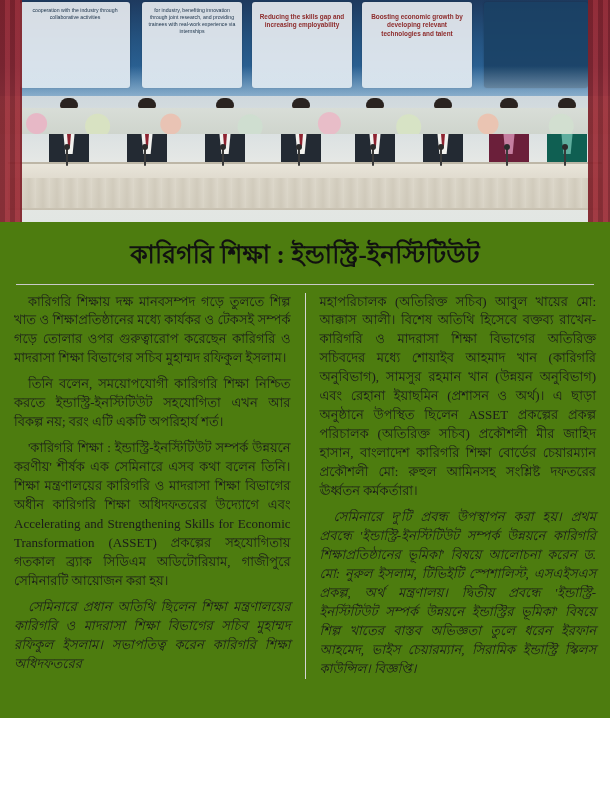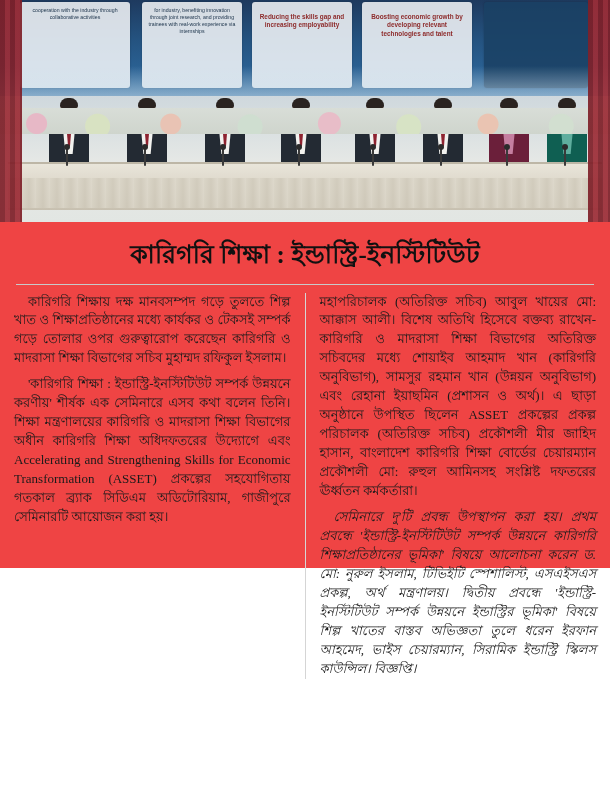--- a/index.html
+++ b/index.html
@@ -10,22 +10,22 @@
   body {
     width: 610px;
     height: 786px;
     font-family: "Liberation Sans", sans-serif;
     color: #1a1a1a;
     overflow: hidden;
   }
   .page {
     position: relative;
     width: 610px;
-    height: 568px;
-    background: #ef4444;
+    height: 718px;
+    background: #4d7c0f;
     box-sizing: border-box;
   }
 
   
   .photo {
     position: relative;
     width: 610px;
     height: 222px;
     overflow: hidden;
     background: #cdd3d8;
@@ -328,21 +328,23 @@
 
   <div class="headline">
     <span class="l">কারিগরি শিক্ষা : ইন্ডাস্ট্রি-ইনস্টিটিউট</span>
   </div>
 
   <div class="rule"></div>
 
   <div class="cols">
     <div class="col">
       <p class="indent">কারিগরি শিক্ষায় দক্ষ মানবসম্পদ গড়ে তুলতে শিল্প খাত ও শিক্ষাপ্রতিষ্ঠানের মধ্যে কার্যকর ও টেকসই সম্পর্ক গড়ে তোলার ওপর গুরুত্বারোপ করেছেন কারিগরি ও মাদরাসা শিক্ষা বিভাগের সচিব মুহাম্মদ রফিকুল ইসলাম।</p>
+      <p class="indent">তিনি বলেন, সময়োপযোগী কারিগরি শিক্ষা নিশ্চিত করতে ইন্ডাস্ট্রি-ইনস্টিটিউট সহযোগিতা এখন আর বিকল্প নয়; বরং এটি একটি অপরিহার্য শর্ত।</p>
       <p class="indent">'কারিগরি শিক্ষা : ইন্ডাস্ট্রি-ইনস্টিটিউট সম্পর্ক উন্নয়নে করণীয়' শীর্ষক এক সেমিনারে এসব কথা বলেন তিনি। শিক্ষা মন্ত্রণালয়ের কারিগরি ও মাদরাসা শিক্ষা বিভাগের অধীন কারিগরি শিক্ষা অধিদফতরের উদ্যোগে এবং Accelerating and Strengthening Skills for Economic Transformation (ASSET) প্রকল্পের সহযোগিতায় গতকাল ব্র্যাক সিডিএম অডিটোরিয়াম, গাজীপুরে সেমিনারটি আয়োজন করা হয়।</p>
+      <p class="indent last">সেমিনারে প্রধান অতিথি ছিলেন শিক্ষা মন্ত্রণালয়ের কারিগরি ও মাদরাসা শিক্ষা বিভাগের সচিব মুহাম্মদ রফিকুল ইসলাম। সভাপতিত্ব করেন কারিগরি শিক্ষা অধিদফতরের</p>
     </div>
     <div class="vdiv"></div>
     <div class="col">
       <p>মহাপরিচালক (অতিরিক্ত সচিব) আবুল খায়ের মো: আক্কাস আলী। বিশেষ অতিথি হিসেবে বক্তব্য রাখেন- কারিগরি ও মাদরাসা শিক্ষা বিভাগের অতিরিক্ত সচিবদের মধ্যে শোয়াইব আহমাদ খান (কারিগরি অনুবিভাগ), সামসুর রহমান খান (উন্নয়ন অনুবিভাগ) এবং রেহানা ইয়াছমিন (প্রশাসন ও অর্থ)। এ ছাড়া অনুষ্ঠানে উপস্থিত ছিলেন ASSET প্রকল্পের প্রকল্প পরিচালক (অতিরিক্ত সচিব) প্রকৌশলী মীর জাহিদ হাসান, বাংলাদেশ কারিগরি শিক্ষা বোর্ডের চেয়ারম্যান প্রকৌশলী মো: রুহুল আমিনসহ সংশ্লিষ্ট দফতরের ঊর্ধ্বতন কর্মকর্তারা।</p>
       <p class="indent last">সেমিনারে দু'টি প্রবন্ধ উপস্থাপন করা হয়। প্রথম প্রবন্ধে 'ইন্ডাস্ট্রি-ইনস্টিটিউট সম্পর্ক উন্নয়নে কারিগরি শিক্ষাপ্রতিষ্ঠানের ভূমিকা' বিষয়ে আলোচনা করেন ড. মো: নুরুল ইসলাম, টিভিইটি স্পেশালিস্ট, এসএইসএস প্রকল্প, অর্থ মন্ত্রণালয়। দ্বিতীয় প্রবন্ধে 'ইন্ডাস্ট্রি-ইনস্টিটিউট সম্পর্ক উন্নয়নে ইন্ডাস্ট্রির ভূমিকা' বিষয়ে শিল্প খাতের বাস্তব অভিজ্ঞতা তুলে ধরেন ইরফান আহমেদ, ভাইস চেয়ারম্যান, সিরামিক ইন্ডাস্ট্রি স্কিলস কাউন্সিল। বিজ্ঞপ্তি।</p>
     </div>
   </div>
 
 </div>
 

